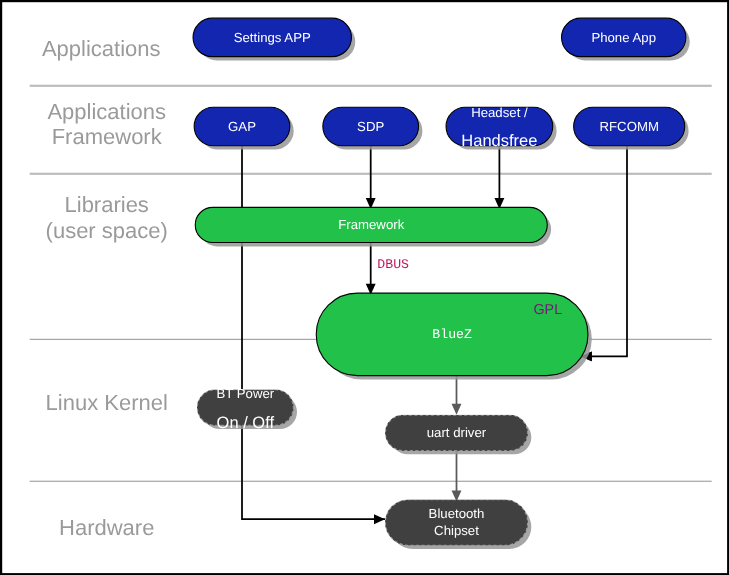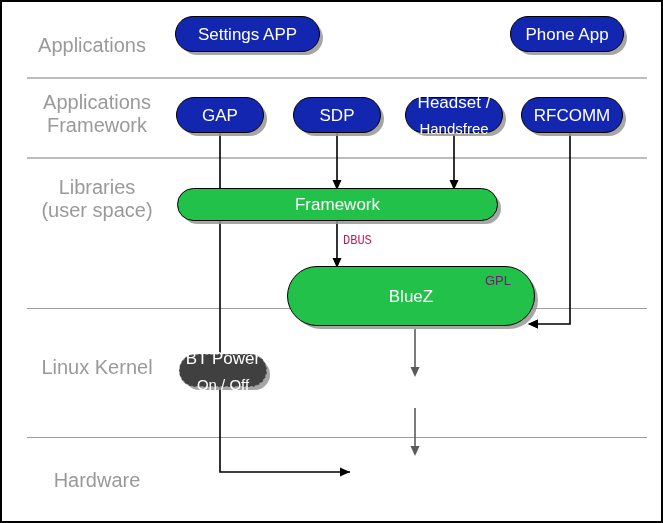--- a/index.html
+++ b/index.html
@@ -13,21 +13,21 @@
 
   
   .sep{position:absolute;left:25px;width:620px;height:2px;background:#bdbdbd;}
   .sep.thin{height:1px;background:#9d9d9d;}
 
   
   .node{position:absolute;box-sizing:border-box;display:flex;flex-direction:column;
         align-items:center;justify-content:center;color:#ffffff;text-align:center;
         border:1px solid #000;border-radius:999px;
         box-shadow:4px 4px 0 -1px rgba(150,150,150,.85);z-index:5;}
-  .node .l1{font-size:17px;line-height:15px;}
+  .node .l1{font-size:12px;line-height:15px;}
   .node .l2{font-size:15px;line-height:13px;margin-top:12px;}
   .node.blue{background:#1226b0;}
   .node.green{background:#22c24a;}
   .node.red{background:#404040;border:1px dashed #8f8f8f;}
 
   
   .gpl{position:absolute;color:#701a75;font-size:13px;z-index:7;}
 
   
   #wires{position:absolute;left:0;top:0;width:663px;height:523px;z-index:3;}
@@ -97,30 +97,37 @@
     <span class="l1">Headset /</span>
     <span class="l2">Handsfree</span>
   </div>
   <div class="node blue" style="left:519px;top:95px;width:102px;height:36px;">
     <span class="l1">RFCOMM</span>
   </div>
 
   <div class="node green" style="left:175px;top:186px;width:321px;height:33px;">
     <span class="l1">Framework</span>
   </div>
-  <div class="node green" style="left:285px;top:264px;width:248px;height:60px;">
+  <div class="node green" style="left:285px;top:264px;width:248px;height:76px;font-family:Liberation Mono, monospace;">
     <span class="l1">BlueZ</span>
   </div>
   <div class="gpl" style="left:483px;top:271px;">GPL</div>
 
   <div class="node red" style="left:177px;top:352px;width:88px;height:33px;">
     <span class="l1">BT Power</span>
     <span class="l2">On / Off</span>
   </div>
+  <div class="node red" style="left:348px;top:375px;width:130px;height:33px;">
+    <span class="l1">uart driver</span>
+  </div>
 
+  <div class="node red" style="left:348px;top:452px;width:130px;height:42px;">
+    <span class="l1">Bluetooth</span>
+    <span class="l1">Chipset</span>
+  </div>
 
   <div class="edge-label" style="left:341px;top:232px;">DBUS</div>
 
   <svg id="wires-over" class="over" style="position:absolute;left:0;top:0;width:663px;height:523px;">
     <path class="wire" d="M218,352 L218,385"></path>
     <path class="wire" d="M533,322 L530,322"></path>
     <polygon class="head" points="526,322 536,317.5 536,326.5"></polygon>
   </svg>
 
 </div>

